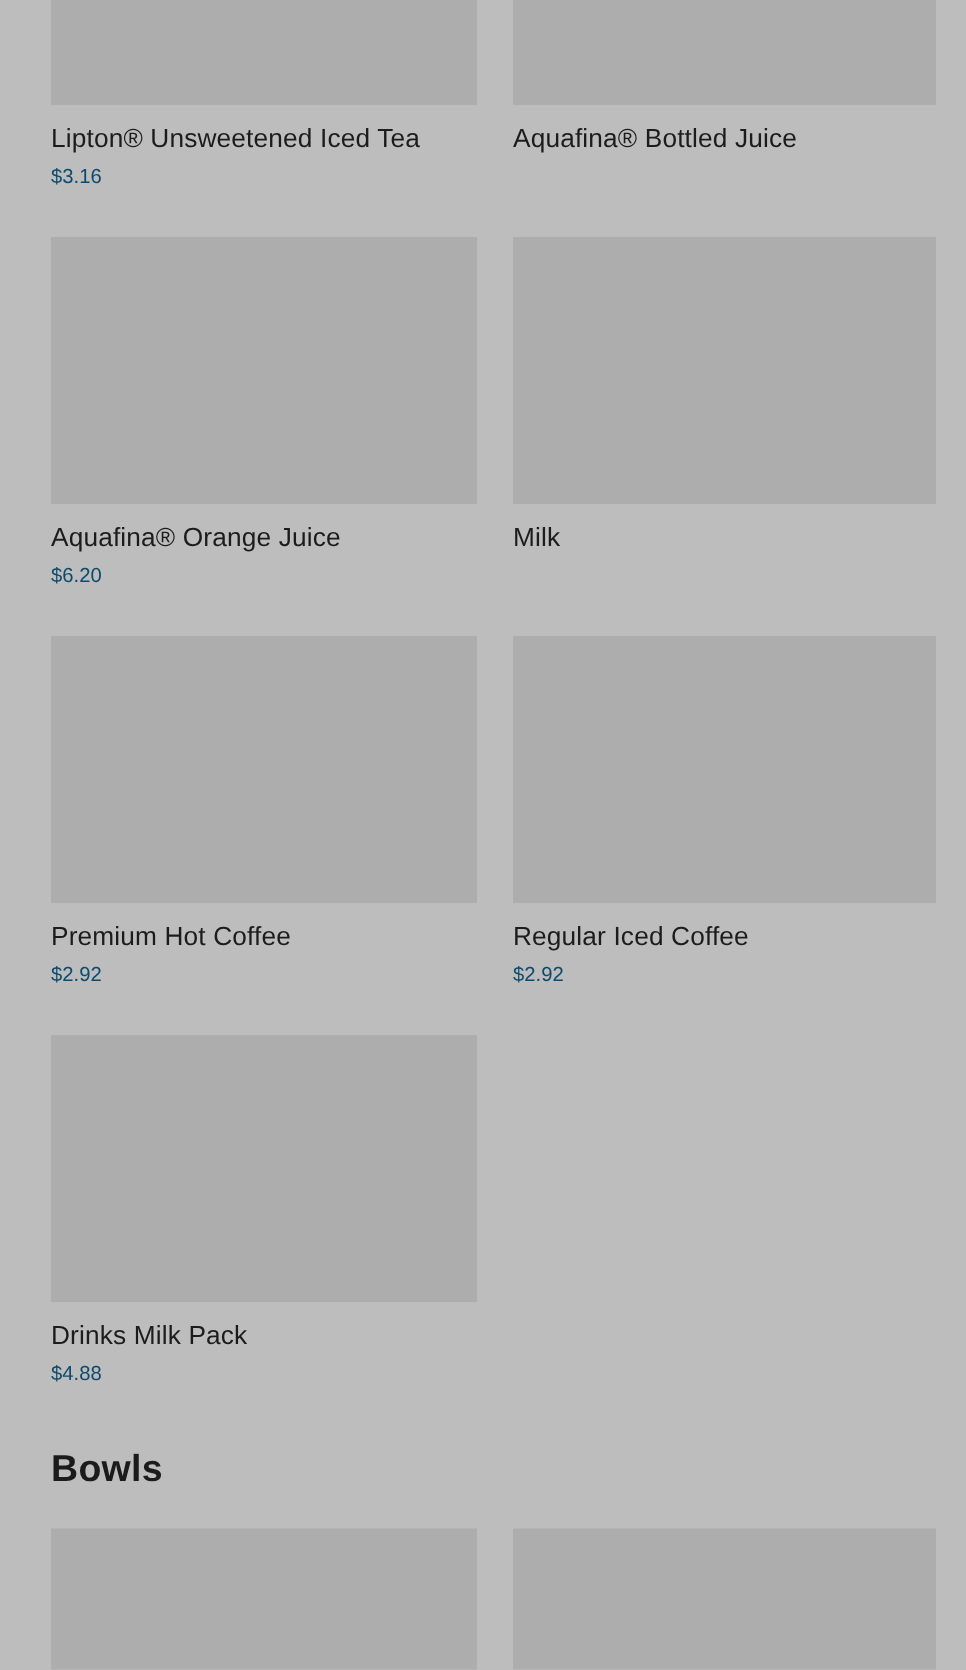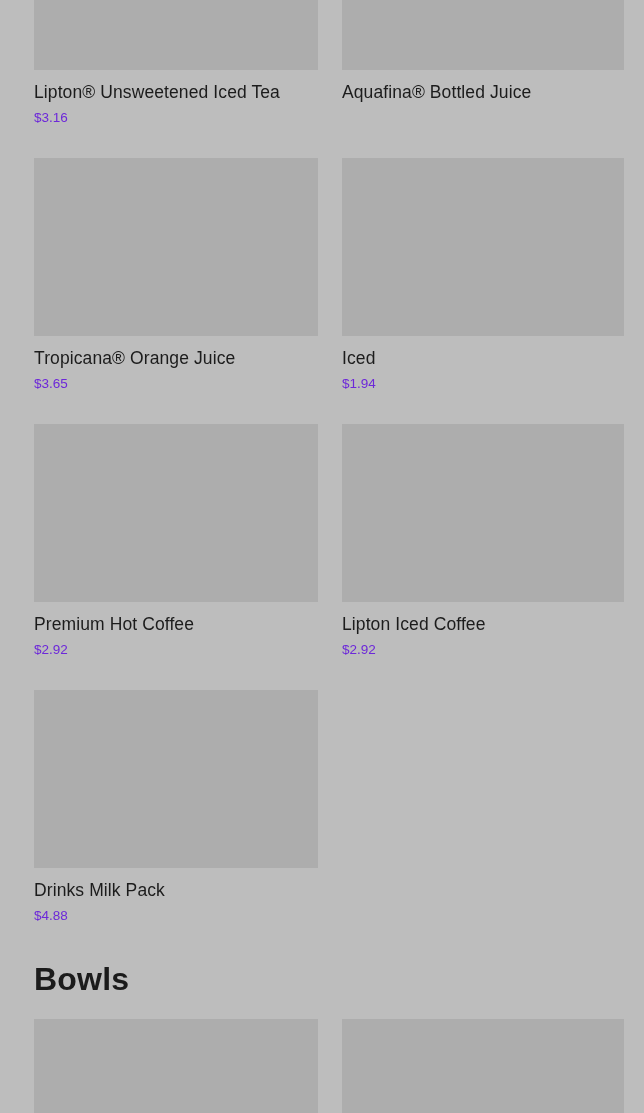--- a/index.html
+++ b/index.html
@@ -57,31 +57,31 @@
     color: #1c1c1c;
     letter-spacing: 0.1px;
     margin: 12px 0 0 0;
     white-space: nowrap;
   }
 
   .card-price {
     font-size: 13.5px;
     line-height: 16px;
     font-weight: 400;
-    color: #6d28d9;
+    color: #0c4a6e;
     margin: 7px 0 0 0;
   }
 
   .row-gap {
     height: 32px;
   }
 
   
   .section-heading {
-    font-size: 32px;
+    font-size: 25px;
     line-height: 30px;
     font-weight: 700;
     color: #1b1b1b;
     letter-spacing: 0.2px;
     margin: 0;
     padding: 0 11px 0 34px;
   }
 
   .spacer-before-heading { height: 40px; }
   .spacer-after-heading  { height: 25px; }
@@ -110,45 +110,44 @@
     </a>
 
   </div>
 
   <div class="row-gap"></div>
 
   <div class="grid">
 
     <a class="card" href="#">
       <span class="card-thumb"></span>
-      <div class="card-title">Tropicana® Orange Juice</div>
-      <div class="card-price">$3.65</div>
+      <div class="card-title">Aquafina® Orange Juice</div>
+      <div class="card-price">$6.20</div>
     </a>
 
     <a class="card" href="#">
       <span class="card-thumb"></span>
-      <div class="card-title">Iced</div>
-      <div class="card-price">$1.94</div>
+      <div class="card-title">Milk</div>
     </a>
 
   </div>
 
   <div class="row-gap"></div>
 
   <div class="grid">
 
     <a class="card" href="#">
       <span class="card-thumb"></span>
       <div class="card-title">Premium Hot Coffee</div>
       <div class="card-price">$2.92</div>
     </a>
 
     <a class="card" href="#">
       <span class="card-thumb"></span>
-      <div class="card-title">Lipton Iced Coffee</div>
+      <div class="card-title">Regular Iced Coffee</div>
       <div class="card-price">$2.92</div>
     </a>
 
   </div>
 
   <div class="row-gap"></div>
 
   <div class="grid">
 
     <a class="card" href="#">

